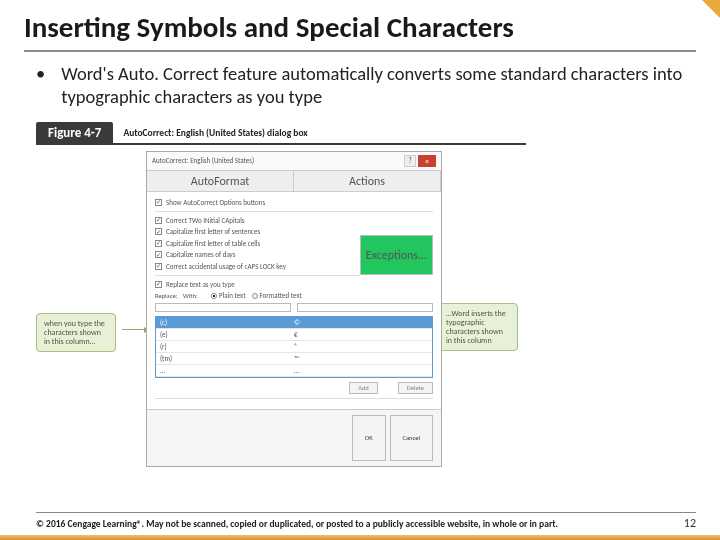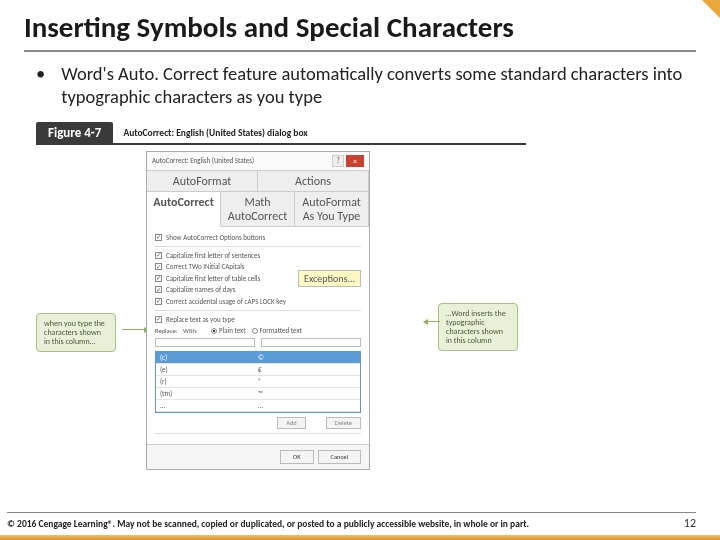--- a/index.html
+++ b/index.html
@@ -8,59 +8,59 @@
 .slide{padding:12px 24px 0 24px}
 .title{font-size:29px;font-weight:700;color:#1a1a1a;line-height:1.1;border-bottom:2px solid #8a8a8a;padding-bottom:6px;margin-bottom:10px}
 .bullet{display:flex;font-size:18.5px;color:#222;line-height:1.25;padding:0 12px 0 6px}
 .bullet .dot{margin:0 16px 0 6px}
 .figure-wrap{margin-top:14px;padding:0 0 0 12px}
 .fig-header{display:flex;align-items:center}
 .fig-tab{background:#3a3a3a;color:#fff;font-size:13px;font-weight:700;padding:3px 12px;border-radius:2px 2px 0 0}
 .fig-title{font-size:9.5px;font-weight:700;color:#222;margin-left:10px}
 .fig-bar{height:1.5px;background:#3a3a3a;width:490px}
 .fig-body{position:relative;width:490px;height:300px;margin-top:6px}
-.dialog{position:absolute;left:110px;top:0;width:224px;background:#fff;border:1px solid #aaa;font-size:7px;color:#555}
+.dialog{position:absolute;left:110px;top:0;width:296px;background:#fff;border:1px solid #aaa;font-size:7px;color:#555}
 .dlg-titlebar{background:#fafafa;border-bottom:1px solid #ccc;padding:3px 5px;display:flex;align-items:center;justify-content:space-between}
 .dlg-titlebar .t{color:#555}
 .dlg-titlebar .btns{display:flex;gap:2px}
 .dlg-titlebar .qm{width:12px;height:12px;background:#eee;border:1px solid #ccc;display:flex;align-items:center;justify-content:center;font-size:7px}
 .dlg-titlebar .cl{width:18px;height:12px;background:#c94030;color:#fff;display:flex;align-items:center;justify-content:center;font-size:8px}
 .tabs{display:flex;border-bottom:1px solid #ccc;background:#f5f5f5}
 .tab{flex:1;text-align:center;padding:3px 2px;border-right:1px solid #ccc;font-size:12px;color:#555;background:#eee}
 .tab.active{background:#fff;border-bottom:1px solid #fff;margin-bottom:-1px;font-weight:600}
 .dlg-content{padding:6px 8px}
 .chk-row{display:flex;align-items:center;margin-bottom:2.5px}
 .chk{width:7px;height:7px;border:1px solid #888;margin-right:4px;display:flex;align-items:center;justify-content:center;font-size:6px;color:#444}
 .chk.on::before{content:"✓"}
-.excp{float:right;font-size:10px;border:1px solid #bbb;padding:1px 5px;background:#fef9c3;margin-top:-38px}
+.excp{float:right;font-size:12px;border:1px solid #bbb;padding:12px 5px;background:#22c55e;margin-top:-38px}
 hr.thin{border:none;border-top:1px solid #ddd;margin:4px 0}
 .rep-row{display:flex;align-items:center;margin-bottom:2px}
 .rep-lbl{font-size:6.5px;width:28px}
 .radio{width:6px;height:6px;border:1px solid #888;border-radius:50%;margin-right:2px;margin-left:6px}
 .radio.on{background:radial-gradient(circle,#333 0 40%,#fff 45%)}
 .rep-inputs{display:flex;gap:6px;margin-top:2px}
 .rep-inputs .col{flex:1}
 .rep-inputs input{width:100%;border:1px solid #bbb;height:9px;font-size:6px;padding:0 2px}
 .listbox{border:1.5px solid #5a9bd5;margin-top:4px}
 .listbox .row{display:flex;border-bottom:1px solid #e5e5e5;padding:1px 4px}
 .listbox .row.sel{background:#5a9bd5;color:#fff}
 .listbox .c1{width:50%}
 .listbox .c2{width:50%}
 .btn-row{display:flex;justify-content:flex-end;gap:20px;margin-top:4px}
 .btn{border:1px solid #bbb;background:#f4f4f4;padding:1px 8px;font-size:6.5px;color:#888}
 .dlg-footer{border-top:1px solid #ccc;padding:5px 8px;display:flex;justify-content:flex-end;gap:4px;background:#f5f5f5}
-.dlg-footer .btn{color:#333;padding:2px 12px}
+.dlg-footer .btn{color:#333;padding:18px 12px}
 .callout{position:absolute;background:#e8f0d8;border:1px solid #a8c080;border-radius:4px;padding:5px 7px;font-size:8px;color:#4a5a3a;line-height:1.15;width:80px}
 .callout.left{left:0;top:162px}
 .callout.right{left:402px;top:152px}
 .arrow-l{position:absolute;left:86px;top:178px;width:26px;height:1.5px;background:#8fb060}
 .arrow-l::after{content:"";position:absolute;right:-1px;top:-2px;border-left:5px solid #8fb060;border-top:3px solid transparent;border-bottom:3px solid transparent}
 .arrow-r{position:absolute;left:388px;top:170px;width:16px;height:1.5px;background:#8fb060}
 .arrow-r::before{content:"";position:absolute;left:-1px;top:-2px;border-right:5px solid #8fb060;border-top:3px solid transparent;border-bottom:3px solid transparent}
-.footer{position:absolute;bottom:10px;left:7px;right:24px;border-top:1px solid #888;padding-top:3px;display:flex;justify-content:space-between;align-items:flex-end}
+.footer{position:absolute;bottom:10px;left:36px;right:24px;border-top:1px solid #888;padding-top:3px;display:flex;justify-content:space-between;align-items:flex-end}
 .footer .c{font-size:9.5px;font-weight:700;color:#222;line-height:1.2;max-width:620px}
 .footer .pn{font-size:12px;color:#333}
 .accent-line{position:absolute;bottom:0;left:0;right:0;height:5px;background:linear-gradient(#f0c068,#d89030)}
 </style>
 </head>
 <body>
 
 <div class="accent-corner"></div>
 
 <div class="slide">
@@ -91,39 +91,34 @@
           <span class="t">AutoCorrect: English (United States)</span>
           <span class="btns">
             <span class="qm">?</span>
             <span class="cl">×</span>
           </span>
         </div>
         <div class="tabs">
           <div class="tab">AutoFormat</div>
           <div class="tab">Actions</div>
         </div>
-        <div class="tabs">
-          <div class="tab active">AutoCorrect</div>
-          <div class="tab">Math AutoCorrect</div>
-          <div class="tab">AutoFormat As You Type</div>
-        </div>
 
         <div class="dlg-content">
           <div class="chk-row">
               <span class="chk on"></span>
               <span>Show AutoCorrect Options buttons</span>
             </div>
           <hr class="thin">
           <div class="chk-row">
               <span class="chk on"></span>
-              <span>Capitalize first letter of sentences</span>
+              <span>Correct TWo INitial CApitals</span>
             </div>
           <div class="chk-row">
               <span class="chk on"></span>
-              <span>Correct TWo INitial CApitals</span>
+              <span>Capitalize first letter of sentences</span>
             </div>
           <div class="chk-row">
               <span class="chk on"></span>
               <span>Capitalize first letter of table cells</span>
             </div>
           <div class="chk-row">
               <span class="chk on"></span>
               <span>Capitalize names of days</span>
             </div>
           <div class="chk-row">

